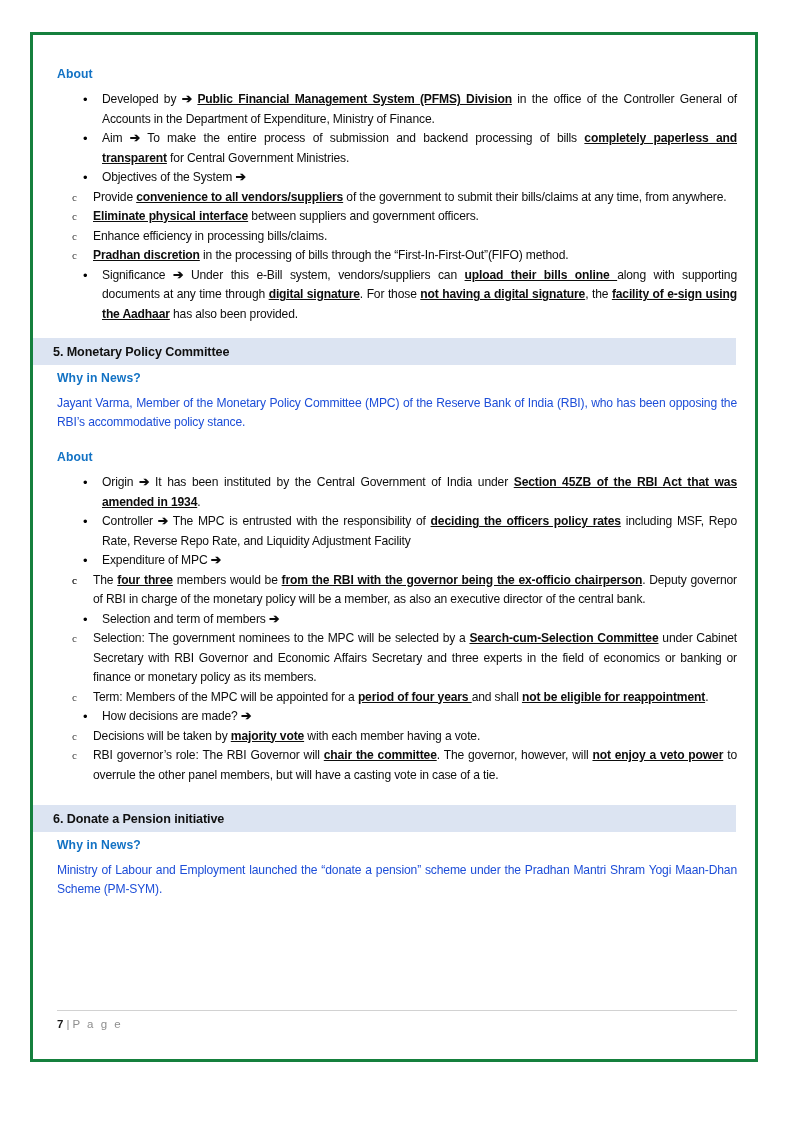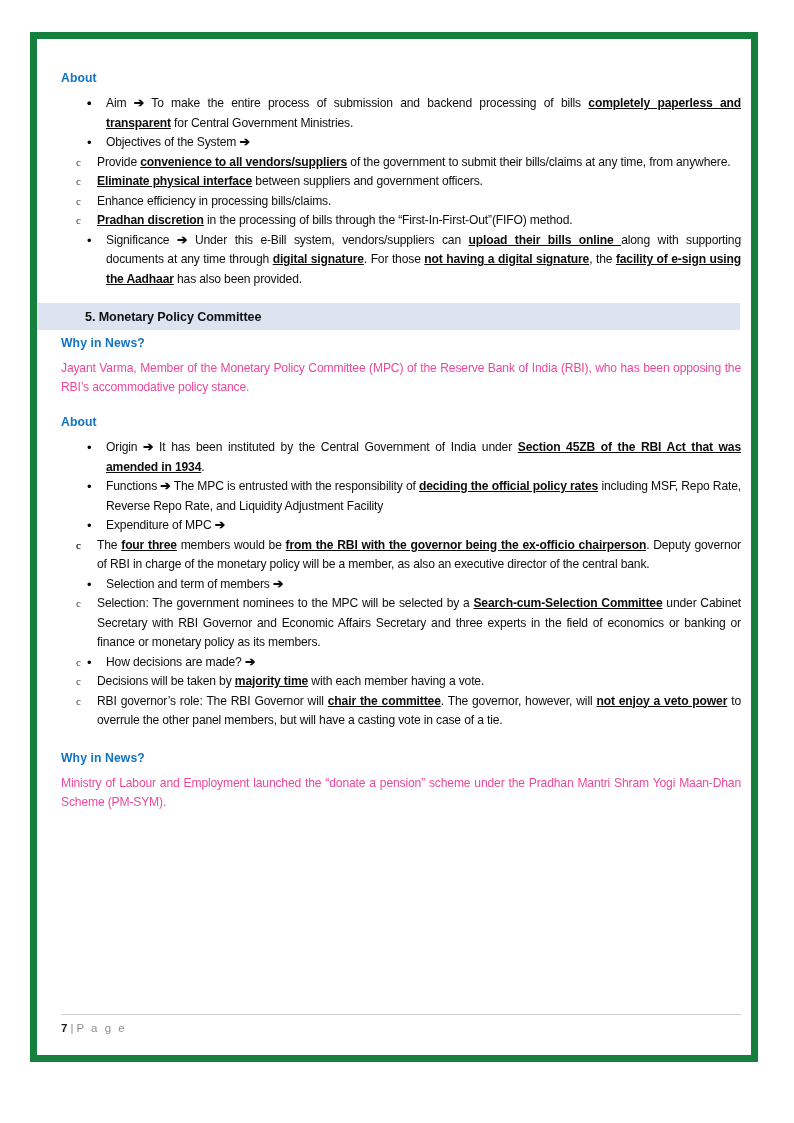--- a/index.html
+++ b/index.html
@@ -13,21 +13,21 @@
     font-family: "Liberation Sans", sans-serif;
     -webkit-font-smoothing: antialiased;
   }
 
   .page {
     position: absolute;
     left: 30px;
     top: 32px;
     width: 728px;
     height: 1030px;
-    border: 7px solid #15803d;
+    border: 3px solid #15803d;
     box-sizing: border-box;
     background: #ffffff;
   }
 
   .page-inner {
     position: absolute;
     left: 24px;
     top: 32px;
     width: 680px;
   }
@@ -48,29 +48,29 @@
     margin: 0 0 6px -24px;
     width: 703px;
     display: flex;
     align-items: center;
     box-sizing: border-box;
   }
   .section-bar .bar-title {
     font-size: 12.6px;
     font-weight: bold;
     color: #101010;
-    padding-left: 48px;
+    padding-left: 20px;
     letter-spacing: -0.1px;
   }
 
   
   .para {
     font-size: 12.1px;
     line-height: 19px;
-    color: #ec4899;
+    color: #1d4ed8;
     text-align: justify;
     margin: 0 0 9px 0;
     letter-spacing: -0.15px;
   }
 
   
   ul.lvl1 {
     list-style: none;
     margin: 0 0 0 0;
     padding: 0;
@@ -163,21 +163,21 @@
   }
 </style>
 </head>
 <body>
 
 <div class="page">
   <div class="page-inner">
 
     <div class="blue-head">About</div>
     <ul class="lvl1" id="list-ebill">
-        <li><span class="b1">•</span></li>
+        <li><span class="b1">•</span><span><span>Developed by </span><span class="arrow">➔</span><span> </span><span class="u">Public Financial Management System (PFMS) Division</span><span> in the office of the Controller General of Accounts in the Department of Expenditure, Ministry of Finance.</span></span></li>
         <li><span class="b1">•</span><span><span>Aim </span><span class="arrow">➔</span><span> To make the entire process of submission and backend processing of bills </span><span class="u">completely paperless and transparent</span><span> for Central Government Ministries.</span></span></li>
         <li><span class="b1">•</span><span><span>Objectives of the System </span><span class="arrow">➔</span></span></li>
         <ul class="lvl2">
           <li><span class="b2">c</span><span><span>Provide </span><span class="u">convenience to all vendors/suppliers</span><span> of the government to submit their bills/claims at any time, from anywhere.</span></span></li>
           <li><span class="b2">c</span><span><span class="u">Eliminate physical interface</span><span> between suppliers and government officers.</span></span></li>
           <li><span class="b2">c</span><span><span>Enhance efficiency in processing bills/claims.</span></span></li>
           <li><span class="b2">c</span><span><span class="u">Pradhan discretion</span><span> in the processing of bills through the “First-In-First-Out”(FIFO) method.</span></span></li>
         </ul>
         <li><span class="b1">•</span><span><span>Significance </span><span class="arrow">➔</span><span> Under this e-Bill system, vendors/suppliers can </span><span class="u">upload their bills online </span><span>along with supporting documents at any time through </span><span class="u">digital signature</span><span>. For those </span><span class="u">not having a digital signature</span><span>, the </span><span class="u">facility of e-sign using the Aadhaar</span><span> has also been provided.</span></span></li>
       </ul>
@@ -188,40 +188,43 @@
       <span class="bar-title">5. Monetary Policy Committee</span>
     </div>
     <div class="blue-head">Why in News?</div>
     <div class="para">Jayant Varma, Member of the Monetary Policy Committee (MPC) of the Reserve Bank of India (RBI), who has been opposing the RBI’s accommodative policy stance.</div>
 
     <div class="gap-sm"></div>
 
     <div class="blue-head">About</div>
     <ul class="lvl1" id="list-mpc">
         <li><span class="b1">•</span><span><span>Origin </span><span class="arrow">➔</span><span> It has been instituted by the Central Government of India under </span><span class="u">Section 45ZB of the RBI Act that was amended in 1934</span><span>.</span></span></li>
-        <li><span class="b1">•</span><span><span>Functions </span><span class="arrow">➔</span><span> The MPC is entrusted with the responsibility of </span><span class="u">deciding the official policy rates</span><span> including MSF, Repo Rate, Reverse Repo Rate, and Liquidity Adjustment Facility</span></span></li>
+        <li><span class="b1">•</span><span><span>Controller </span><span class="arrow">➔</span><span> The MPC is entrusted with the responsibility of </span><span class="u">deciding the officers policy rates</span><span> including MSF, Repo Rate, Reverse Repo Rate, and Liquidity Adjustment Facility</span></span></li>
         <li><span class="b1">•</span><span><span>Expenditure of MPC </span><span class="arrow">➔</span></span></li>
         <ul class="lvl2">
           <li><span class="b2">c</span></li>
           <li><span class="b2">c</span><span><span>The </span><span class="u">four three</span><span> members would be </span><span class="u">from the RBI with the governor being the ex-officio chairperson</span><span>. Deputy governor of RBI in charge of the monetary policy will be a member, as also an executive director of the central bank.</span></span></li>
         </ul>
         <li><span class="b1">•</span><span><span>Selection and term of members </span><span class="arrow">➔</span></span></li>
         <ul class="lvl2">
           <li><span class="b2">c</span><span><span>Selection: The government nominees to the MPC will be selected by a </span><span class="u">Search-cum-Selection Committee</span><span> under Cabinet Secretary with RBI Governor and Economic Affairs Secretary and three experts in the field of economics or banking or finance or monetary policy as its members.</span></span></li>
-          <li><span class="b2">c</span></li>
+          <li><span class="b2">c</span><span><span>Term: Members of the MPC will be appointed for a </span><span class="u">period of four years </span><span>and shall </span><span class="u">not be eligible for reappointment</span><span>.</span></span></li>
         </ul>
         <li><span class="b1">•</span><span><span>How decisions are made? </span><span class="arrow">➔</span></span></li>
         <ul class="lvl2">
-          <li><span class="b2">c</span><span><span>Decisions will be taken by </span><span class="u">majority time</span><span> with each member having a vote.</span></span></li>
+          <li><span class="b2">c</span><span><span>Decisions will be taken by </span><span class="u">majority vote</span><span> with each member having a vote.</span></span></li>
           <li><span class="b2">c</span><span><span>RBI governor’s role: The RBI Governor will </span><span class="u">chair the committee</span><span>. The governor, however, will </span><span class="u">not enjoy a veto power</span><span> to overrule the other panel members, but will have a casting vote in case of a tie.</span></span></li>
         </ul>
       </ul>
 
     <div class="gap-lg"></div>
 
+    <div class="section-bar">
+      <span class="bar-title">6. Donate a Pension initiative</span>
+    </div>
     <div class="blue-head">Why in News?</div>
     <div class="para">Ministry of Labour and Employment launched the “donate a pension” scheme under the Pradhan Mantri Shram Yogi Maan-Dhan Scheme (PM-SYM).</div>
 
   </div>
 
   <div class="footer">
     <hr>
     <div class="pg">
       <span class="pgnum">7</span><span class="pgsep">|</span><span class="pgword">P a g e</span>
     </div>

